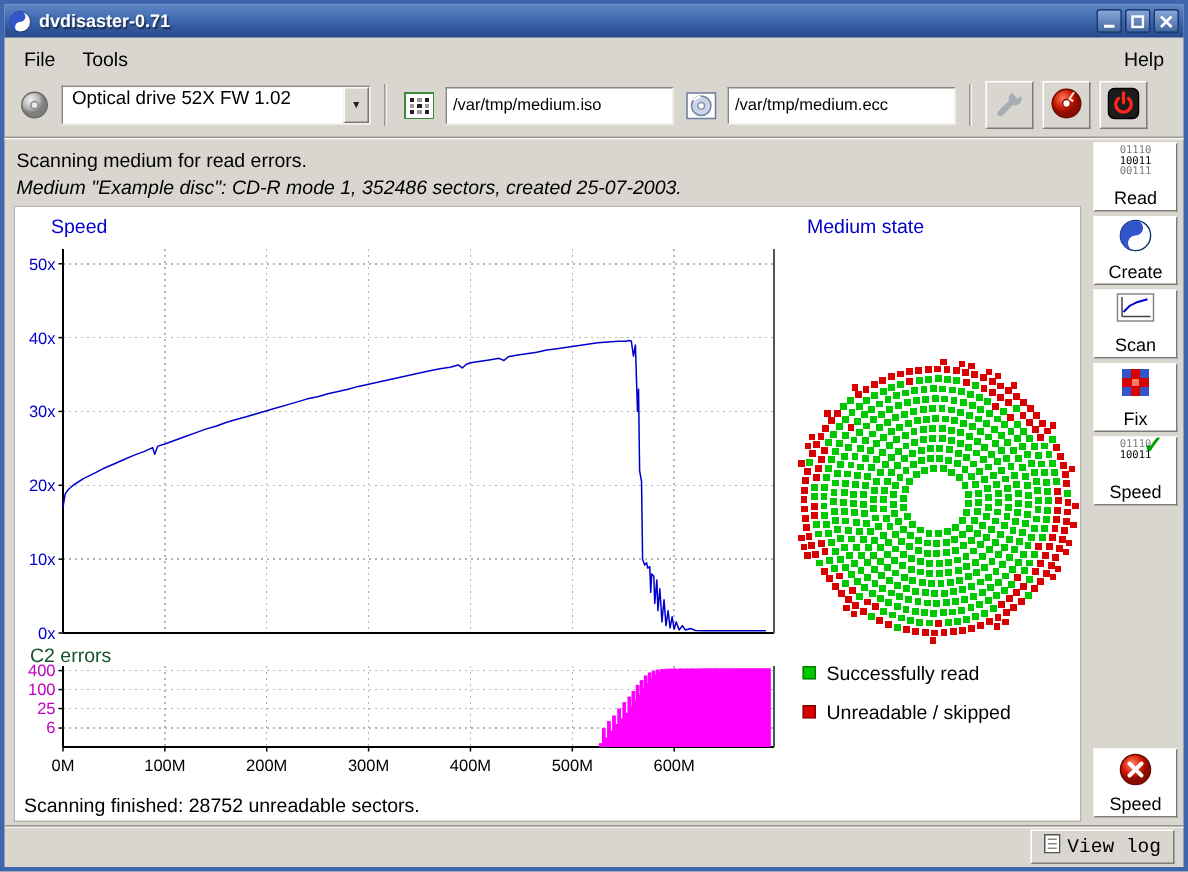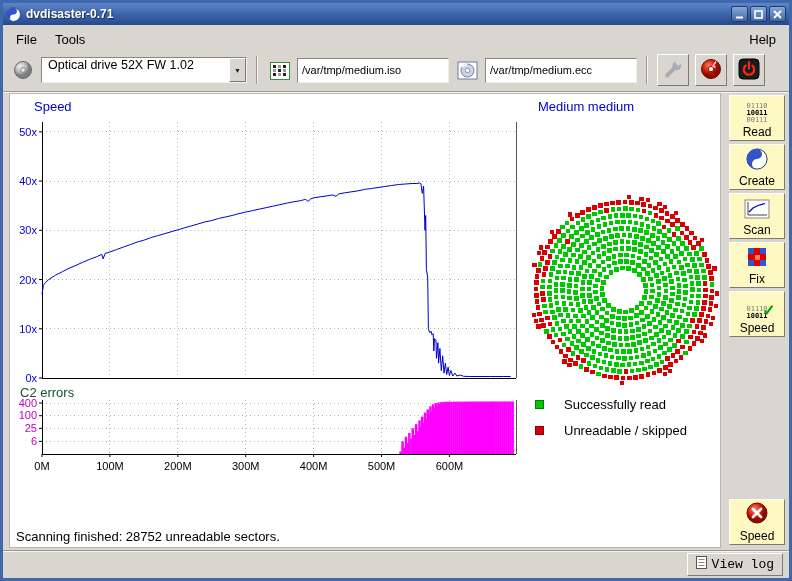--- a/index.html
+++ b/index.html
@@ -53,34 +53,34 @@
   .medium-lbl{left:528px;top:5px}
   .c2-lbl{left:10px;top:291px;color:#14532d}
   #plot{position:absolute;left:0;top:0}
   #plot text{font-family:"Liberation Sans",sans-serif;font-size:11px}
   .grid{stroke:#b6b6b6;stroke-dasharray:1,3}
   .ytick-speed{fill:#0000cc}
   .ytick-c2{fill:#c000c0}
   .xtick{fill:#000;font-size:11.5px}
 
   .legend{position:absolute;left:525px;top:303px;display:flex;flex-direction:column;gap:11px;font-size:13px}
-  .legend-row{display:flex;align-items:center;gap:20px}
+  .legend-row{display:flex;align-items:center;gap:7px}
   .sw{width:9px;height:9px;display:inline-block;border:1px solid rgba(0,0,0,.35)}
   .finished{position:absolute;left:6px;bottom:3px;font-size:13px}
 
   
   .sidebar{flex:0 0 64px;display:flex;flex-direction:column;align-items:center;padding:2px 0 4px 0}
-  .sbtn{width:56px;height:46px;margin-bottom:3px;background:#fef9c3;cursor:pointer;
+  .sbtn{width:56px;height:46px;margin-bottom:3px;background:#ffffff;cursor:pointer;
         border:1px solid;border-color:#fff #7d7a75 #7d7a75 #fff;
-        display:flex;flex-direction:column;align-items:center;justify-content:flex-end;gap:1px;
+        display:flex;flex-direction:column;align-items:center;justify-content:space-between;gap:1px;
         font-family:"Liberation Sans",sans-serif;font-size:12px;color:#000;padding:1px}
   .stop-btn{margin-top:auto;margin-bottom:1px}
   .bin{display:flex;flex-direction:column;align-items:center;font-family:"DejaVu Sans Mono",monospace;
        font-size:7px;line-height:7px;color:#7a7a7a}
-  .bin .b{color:#000;font-weight:bold}
+  .bin .b{color:#000;font-weight:normal}
   .verify-wrap{position:relative}
   .verify-check{position:absolute;right:-8px;top:-3px;color:#00a000;font-weight:bold;font-size:16px;line-height:16px}
 
   
   .footer{flex:0 0 28px;display:flex;align-items:center;justify-content:flex-end;padding:0 6px;
           border-top:1px solid #9b9892;box-shadow:inset 0 1px 0 #f7f5f2}
   .viewlog{display:flex;align-items:center;gap:5px;background:#d9d6d0;cursor:pointer;font-size:13px;
            border:1px solid;border-color:#fff #7d7a75 #7d7a75 #fff;padding:2px 8px;font-family:Liberation Mono, monospace}
 </style>
 </head>
@@ -200,20 +200,24 @@
           <line x1="11" y1="4" x2="11" y2="10.5" stroke="#ff2518" stroke-width="2.2" stroke-linecap="round"></line>
         </svg>
       </span>
     </button>
   </div>
 
   <div class="hsep"></div>
 
   <div class="content">
     <div class="left">
+      <div class="statusarea">
+        <div>Scanning medium for read errors.</div>
+        <div class="italic">Medium "Example disc": CD-R mode 1, 352486 sectors, created 25-07-2003.</div>
+      </div>
       <div class="panel">
         <svg id="plot" width="712" height="407">
             <line x1="29" y1="284" x2="32" y2="284" stroke="#000"></line>
             <text x="27" y="288" text-anchor="end" class="ytick-speed">0x</text>
             <line x1="32" y1="234.76923076923077" x2="506" y2="234.76923076923077" class="grid" shape-rendering="crispEdges"></line>
             <line x1="29" y1="234.76923076923077" x2="32" y2="234.76923076923077" stroke="#000"></line>
             <text x="27" y="238.76923076923077" text-anchor="end" class="ytick-speed">10x</text>
             <line x1="32" y1="185.53846153846155" x2="506" y2="185.53846153846155" class="grid" shape-rendering="crispEdges"></line>
             <line x1="29" y1="185.53846153846155" x2="32" y2="185.53846153846155" stroke="#000"></line>
             <text x="27" y="189.53846153846155" text-anchor="end" class="ytick-speed">20x</text>
@@ -962,21 +966,21 @@
             <rect x="704.8" y="197.3" width="4.2" height="4.2" fill="#d80000" shape-rendering="crispEdges"></rect>
             <rect x="703.5" y="209.8" width="4.2" height="4.2" fill="#d80000" shape-rendering="crispEdges"></rect>
             <rect x="700.6" y="222.0" width="4.2" height="4.2" fill="#d80000" shape-rendering="crispEdges"></rect>
             <rect x="698.5" y="227.9" width="4.2" height="4.2" fill="#d80000" shape-rendering="crispEdges"></rect>
             <rect x="693.1" y="239.3" width="4.2" height="4.2" fill="#d80000" shape-rendering="crispEdges"></rect>
             <rect x="689.8" y="244.6" width="4.2" height="4.2" fill="#d80000" shape-rendering="crispEdges"></rect>
             <rect x="658.2" y="274.6" width="4.2" height="4.2" fill="#d80000" shape-rendering="crispEdges"></rect>
             <rect x="652.6" y="277.5" width="4.2" height="4.2" fill="#d80000" shape-rendering="crispEdges"></rect>
           </svg>
         <span class="lbl speed-lbl">Speed</span>
-        <span class="lbl medium-lbl">Medium medium</span>
+        <span class="lbl medium-lbl">Medium state</span>
         <span class="lbl c2-lbl">C2 errors</span>
         <div class="legend">
           <div class="legend-row">
             <span class="sw" style="background: rgb(0, 200, 0);"></span>
             <span>Successfully read</span>
           </div>
           <div class="legend-row">
             <span class="sw" style="background: rgb(216, 0, 0);"></span>
             <span>Unreadable / skipped</span>
           </div>

